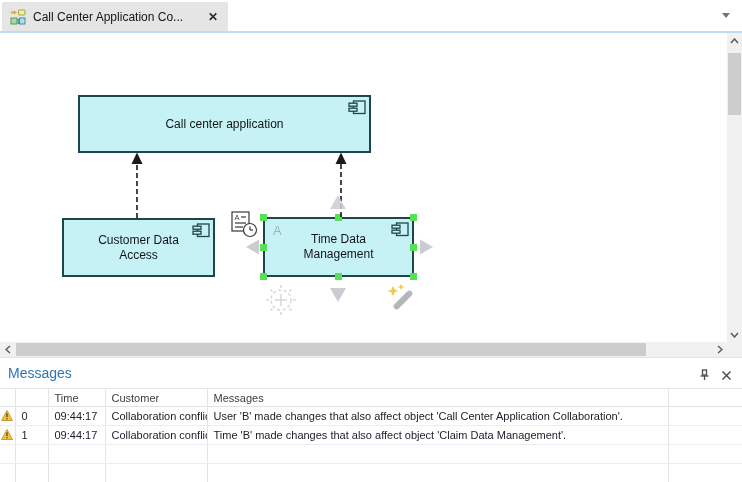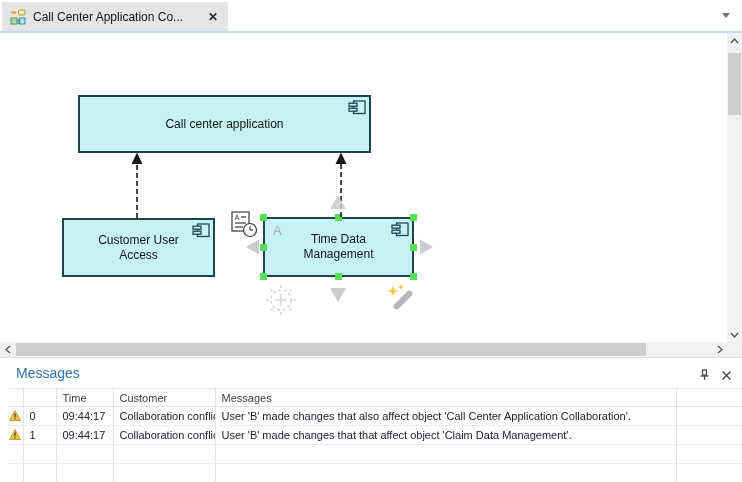--- a/index.html
+++ b/index.html
@@ -24,21 +24,21 @@
 
   
   .vscroll { position:absolute; right:0; top:33px; width:15px; height:309px; background:#F1F1F1; }
   .vscroll .thumb { position:absolute; left:1px; top:20px; width:13px; height:62px; background:#CDCDCD; }
   .hscroll { position:absolute; left:0; top:342px; width:727px; height:15px; background:#F1F1F1; }
   .hscroll .thumb { position:absolute; left:16px; top:1px; width:630px; height:13px; background:#CDCDCD; }
   .scroll-arrow { position:absolute; width:15px; height:15px; display:flex; align-items:center; justify-content:center; }
   .corner { position:absolute; right:0; top:342px; width:15px; height:15px; background:#F1F1F1; }
 
   
-  .messages { position:absolute; left:0; top:357px; width:742px; height:125px; background:#fff; border-top:1px solid #E3E3E3;padding-left:8px; }
+  .messages { position:absolute; left:0; top:357px; width:742px; height:125px; background:#fff; border-top:1px solid #E3E3E3; }
   .msg-titlebar { position:relative; height:30px; }
   .msg-title { position:absolute; left:8px; top:7px; font-size:14px; color:#2E74B5; }
   .msg-pin { position:absolute; right:32px; top:9px; }
   .msg-close { position:absolute; right:10px; top:9px; }
   table.msg-table { border-collapse:collapse; table-layout:fixed; width:742px; font-size:11px; color:#1c1c28; }
   .msg-table th { font-weight:normal; text-align:left; color:#3c3c3c; height:18px; padding:0 0 0 6px;
                   border-top:1px solid #E6E6E6; border-bottom:1px solid #E2E2E2; border-right:1px solid #E4E4E4; }
   .msg-table td { height:19px; padding:0 0 0 6px; border-bottom:1px solid #EDEDED; border-right:1px solid #E4E4E4;
                   white-space:nowrap; overflow:hidden; }
   .msg-table th:last-child, .msg-table td:last-child { border-right:none; }
@@ -74,21 +74,21 @@
     <div class="node" style="left:62px; top:62px; width:293px; height:58px;margin-left:16px;">
       <span class="node-label">Call center application</span>
       <svg class="node-comp-icon" width="18" height="15" viewBox="0 0 18 15">
         <rect x="5.5" y="1" width="11.5" height="12.5" fill="#C7F2F5" stroke="#1D454E" stroke-width="1.3"></rect>
         <rect x="1" y="3.2" width="8" height="3" fill="#C7F2F5" stroke="#1D454E" stroke-width="1.3"></rect>
         <rect x="1" y="8.2" width="8" height="3" fill="#C7F2F5" stroke="#1D454E" stroke-width="1.3"></rect>
       </svg>
     </div>
 
     <div class="node" style="left:62px; top:185px; width:153px; height:59px;">
-      <span class="node-label" style="width:112px;">Customer User Access</span>
+      <span class="node-label" style="width:112px;">Customer Data Access</span>
       <svg class="node-comp-icon" width="18" height="15" viewBox="0 0 18 15">
         <rect x="5.5" y="1" width="11.5" height="12.5" fill="#C7F2F5" stroke="#1D454E" stroke-width="1.3"></rect>
         <rect x="1" y="3.2" width="8" height="3" fill="#C7F2F5" stroke="#1D454E" stroke-width="1.3"></rect>
         <rect x="1" y="8.2" width="8" height="3" fill="#C7F2F5" stroke="#1D454E" stroke-width="1.3"></rect>
       </svg>
     </div>
 
     <div class="node" style="left:263px; top:184px; width:151px; height:60px;">
       <span class="node-badge">A</span>
       <span class="node-label" style="width:106px;">Time Data Management</span>
@@ -240,21 +240,21 @@
         <td class="icell">
           <svg width="12" height="11" viewBox="0 0 12 11">
             <polygon points="6,0.5 11.5,10.5 0.5,10.5" fill="#F5C33B" stroke="#B98C1D" stroke-width="0.8"></polygon>
             <rect x="5.4" y="3.2" width="1.2" height="4" fill="#3a3a3a"></rect>
             <rect x="5.4" y="8.2" width="1.2" height="1.2" fill="#3a3a3a"></rect>
           </svg>
         </td>
         <td>1</td>
         <td>09:44:17</td>
         <td>Collaboration conflict</td>
-        <td>User 'B' made changes that that affect object 'Claim Data Management'.</td>
+        <td>Time 'B' made changes that also affect object 'Claim Data Management'.</td>
         <td></td>
       </tr>
       <tr>
         <td></td>
             <td></td>
             <td></td>
             <td></td>
             <td></td>
             <td></td>
       </tr>

